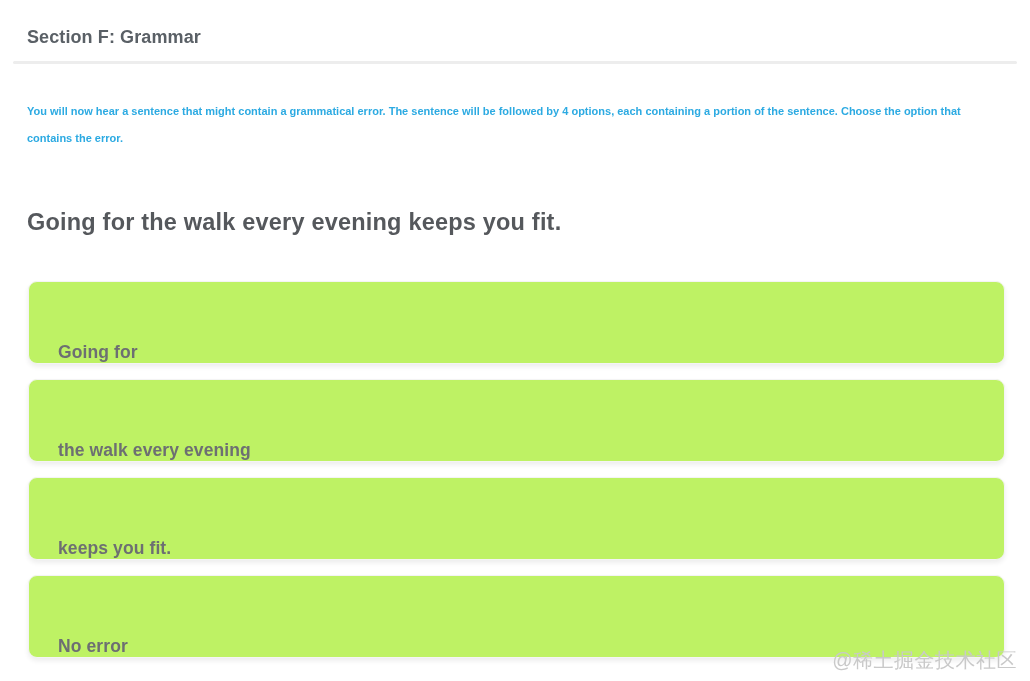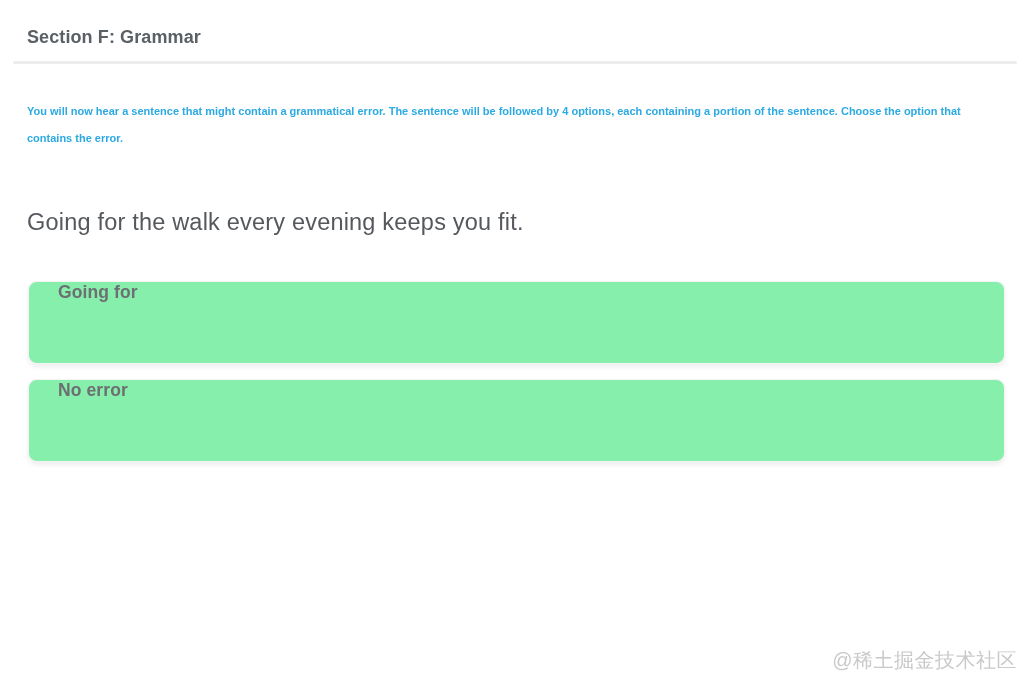--- a/index.html
+++ b/index.html
@@ -42,40 +42,40 @@
     font-size: 11px;
     font-weight: 700;
     line-height: 27px;
     color: #2caae2;
   }
   .sentence {
     position: absolute;
     left: 27px;
     top: 209px;
     font-size: 23.5px;
-    font-weight: 400;
+    font-weight: 700;
     color: #55585c;
     letter-spacing: 0.2px;
   }
   .options {
     position: absolute;
     left: 28px;
     top: 281px;
     width: 977px;
   }
   .option-card {
     width: 977px;
     height: 83px;
     margin-bottom: 15px;
-    background: #86efac;
+    background: #bef264;
     border: 1px solid #f4f4f4;
     border-radius: 9px;
     box-shadow: 0 3px 5px rgba(0, 0, 0, 0.07);
     display: flex;
-    align-items: flex-start;
+    align-items: flex-end;
     padding-left: 29px;
     cursor: pointer;
   }
   .option-label {
     font-size: 17.5px;
     font-weight: 600;
     color: #6d6f72;
     letter-spacing: 0.1px;
   }
   .watermark {
@@ -99,21 +99,27 @@
   <div class="instructions">You will now hear a sentence that might contain a grammatical error. The sentence will be followed by 4 options, each containing a portion of the sentence. Choose the option that contains the error.</div>
 
   <div class="sentence">Going for the walk every evening keeps you fit.</div>
 
   <div class="options">
 
     <div class="option-card">
       <span class="option-label">Going for</span>
     </div>
 
+    <div class="option-card">
+      <span class="option-label">the walk every evening</span>
+    </div>
 
+    <div class="option-card">
+      <span class="option-label">keeps you fit.</span>
+    </div>
 
     <div class="option-card">
       <span class="option-label">No error</span>
     </div>
 
   </div>
 
   <div class="watermark">@稀土掘金技术社区</div>
 
 </div>

